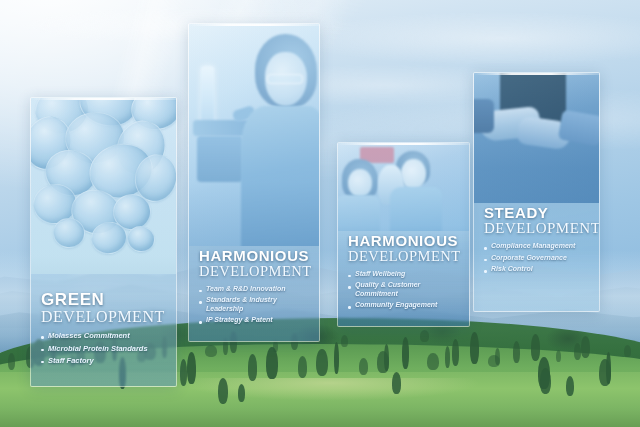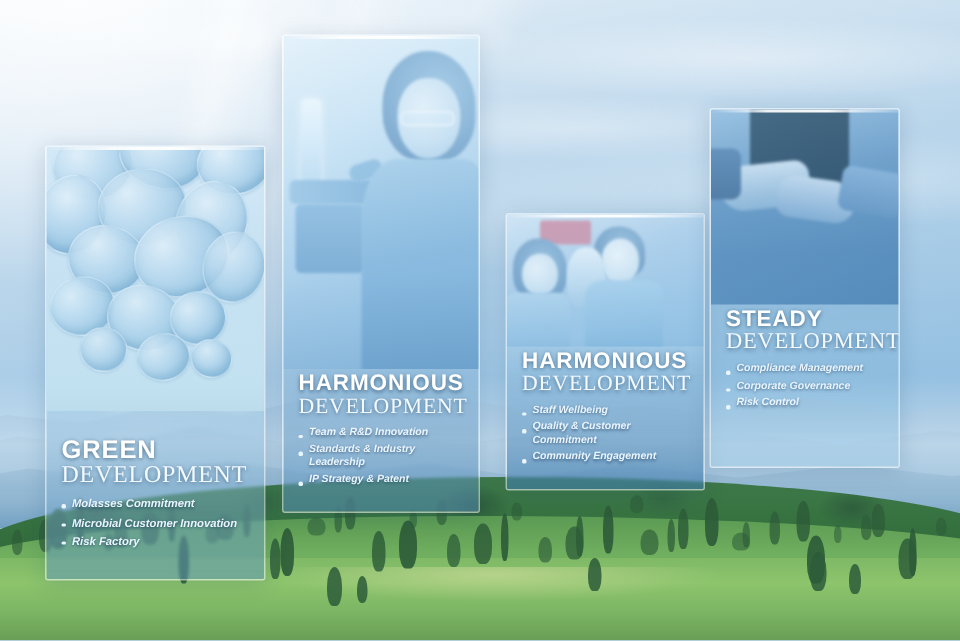--- a/index.html
+++ b/index.html
@@ -287,22 +287,22 @@
         <div class="cell" style="left: 22px; top: 120px; width: 30px; height: 28px; transform: rotate(6deg); opacity: 0.8;"></div>
         <div class="cell" style="left: 60px; top: 124px; width: 34px; height: 30px; transform: rotate(-12deg); opacity: 0.85;"></div>
         <div class="cell" style="left: 96px; top: 128px; width: 26px; height: 24px; transform: rotate(10deg); opacity: 0.9;"></div>
       </div>
     <div class="panel-tint" style="background:linear-gradient(180deg, rgba(190,225,245,.18) 0%, rgba(165,210,235,.30) 55%, rgba(70,130,175,.42) 100%);"></div>
     <div class="panel-body">
       <div class="t1">GREEN</div>
       <div class="t2">DEVELOPMENT</div>
       <ul class="bullets">
         <li>Molasses Commitment</li>
-        <li>Microbial Customer Innovation</li>
-        <li>Risk Factory</li>
+        <li>Microbial Protein Standards</li>
+        <li>Staff Factory</li>
       </ul>
     </div>
   </div>
 
   <div class="panel" id="panel-innov">
     <div class="panel-photo">
 
       <div class="ph soft" style="left:12px;top:42px;width:13px;height:66px;border-radius:3px 3px 6px 6px;background:linear-gradient(180deg,#f4fbff 0%, #dbeefb 45%, #b9d9f0 100%);box-shadow:0 0 6px rgba(255,255,255,.8);"></div>
 
       <div class="ph soft" style="left:4px;top:96px;width:62px;height:16px;border-radius:4px;background:linear-gradient(90deg,#9dc6e4 0%, #7fb0d8 100%);"></div>

